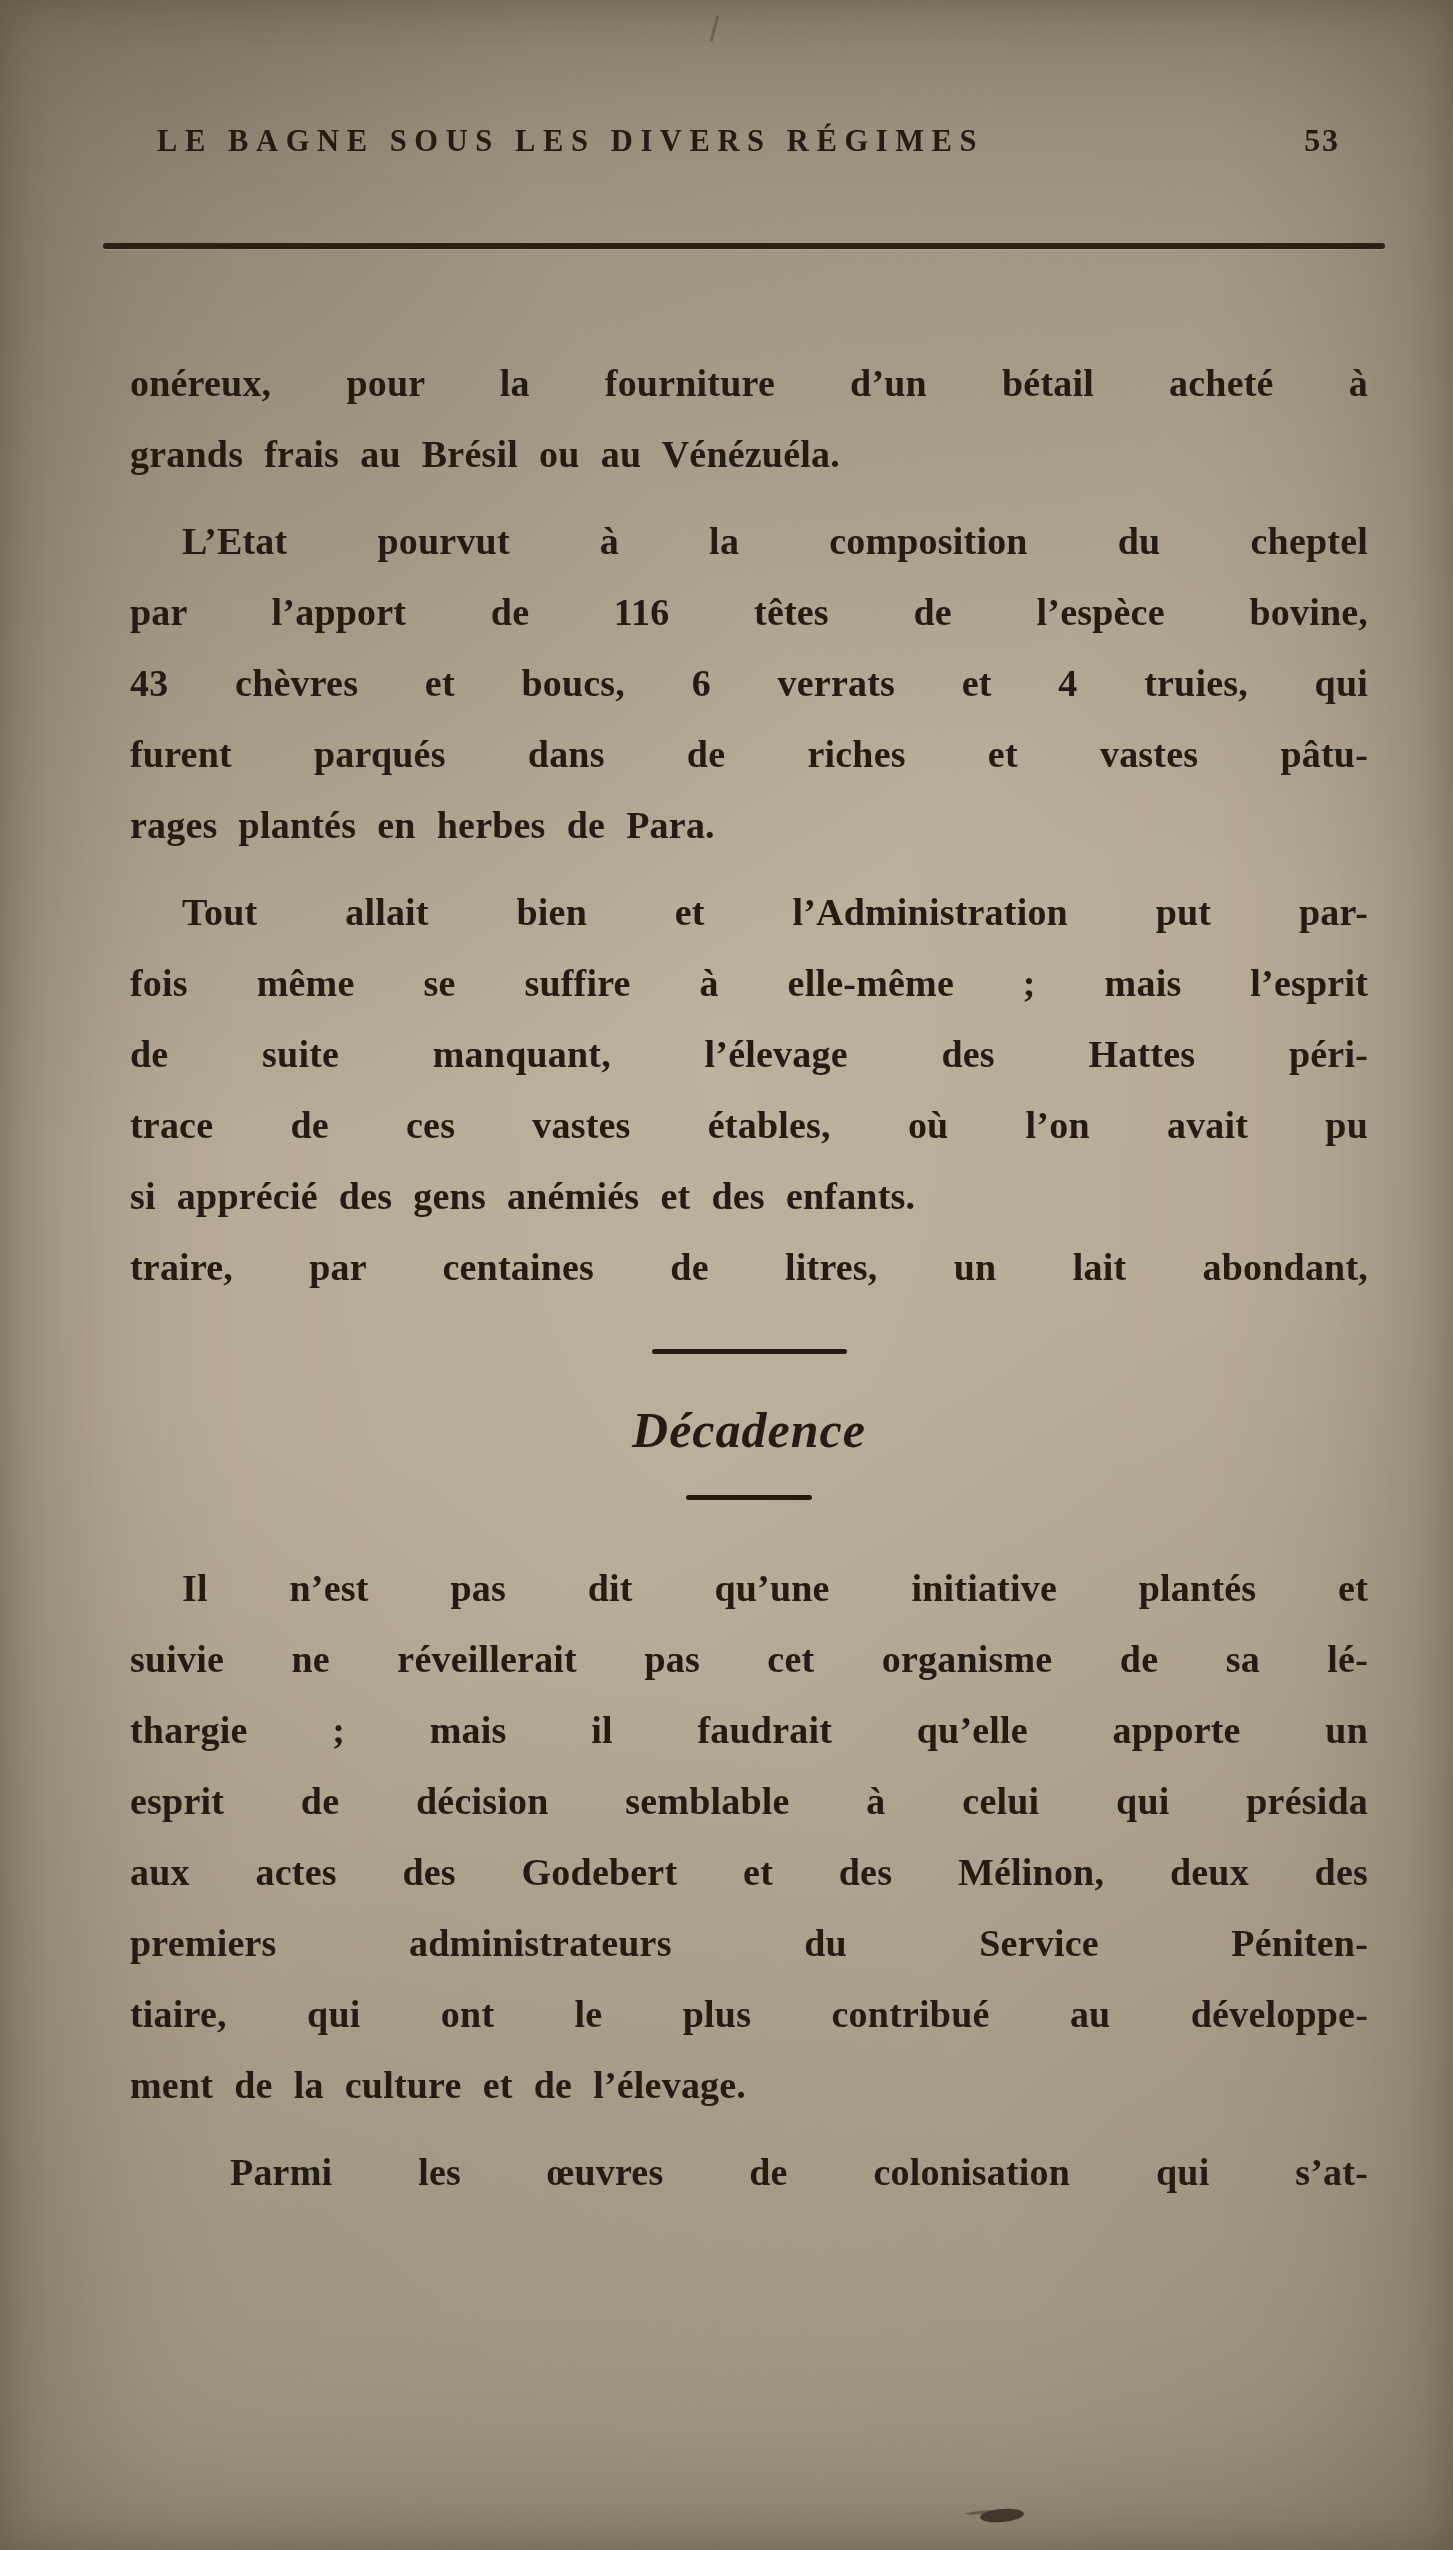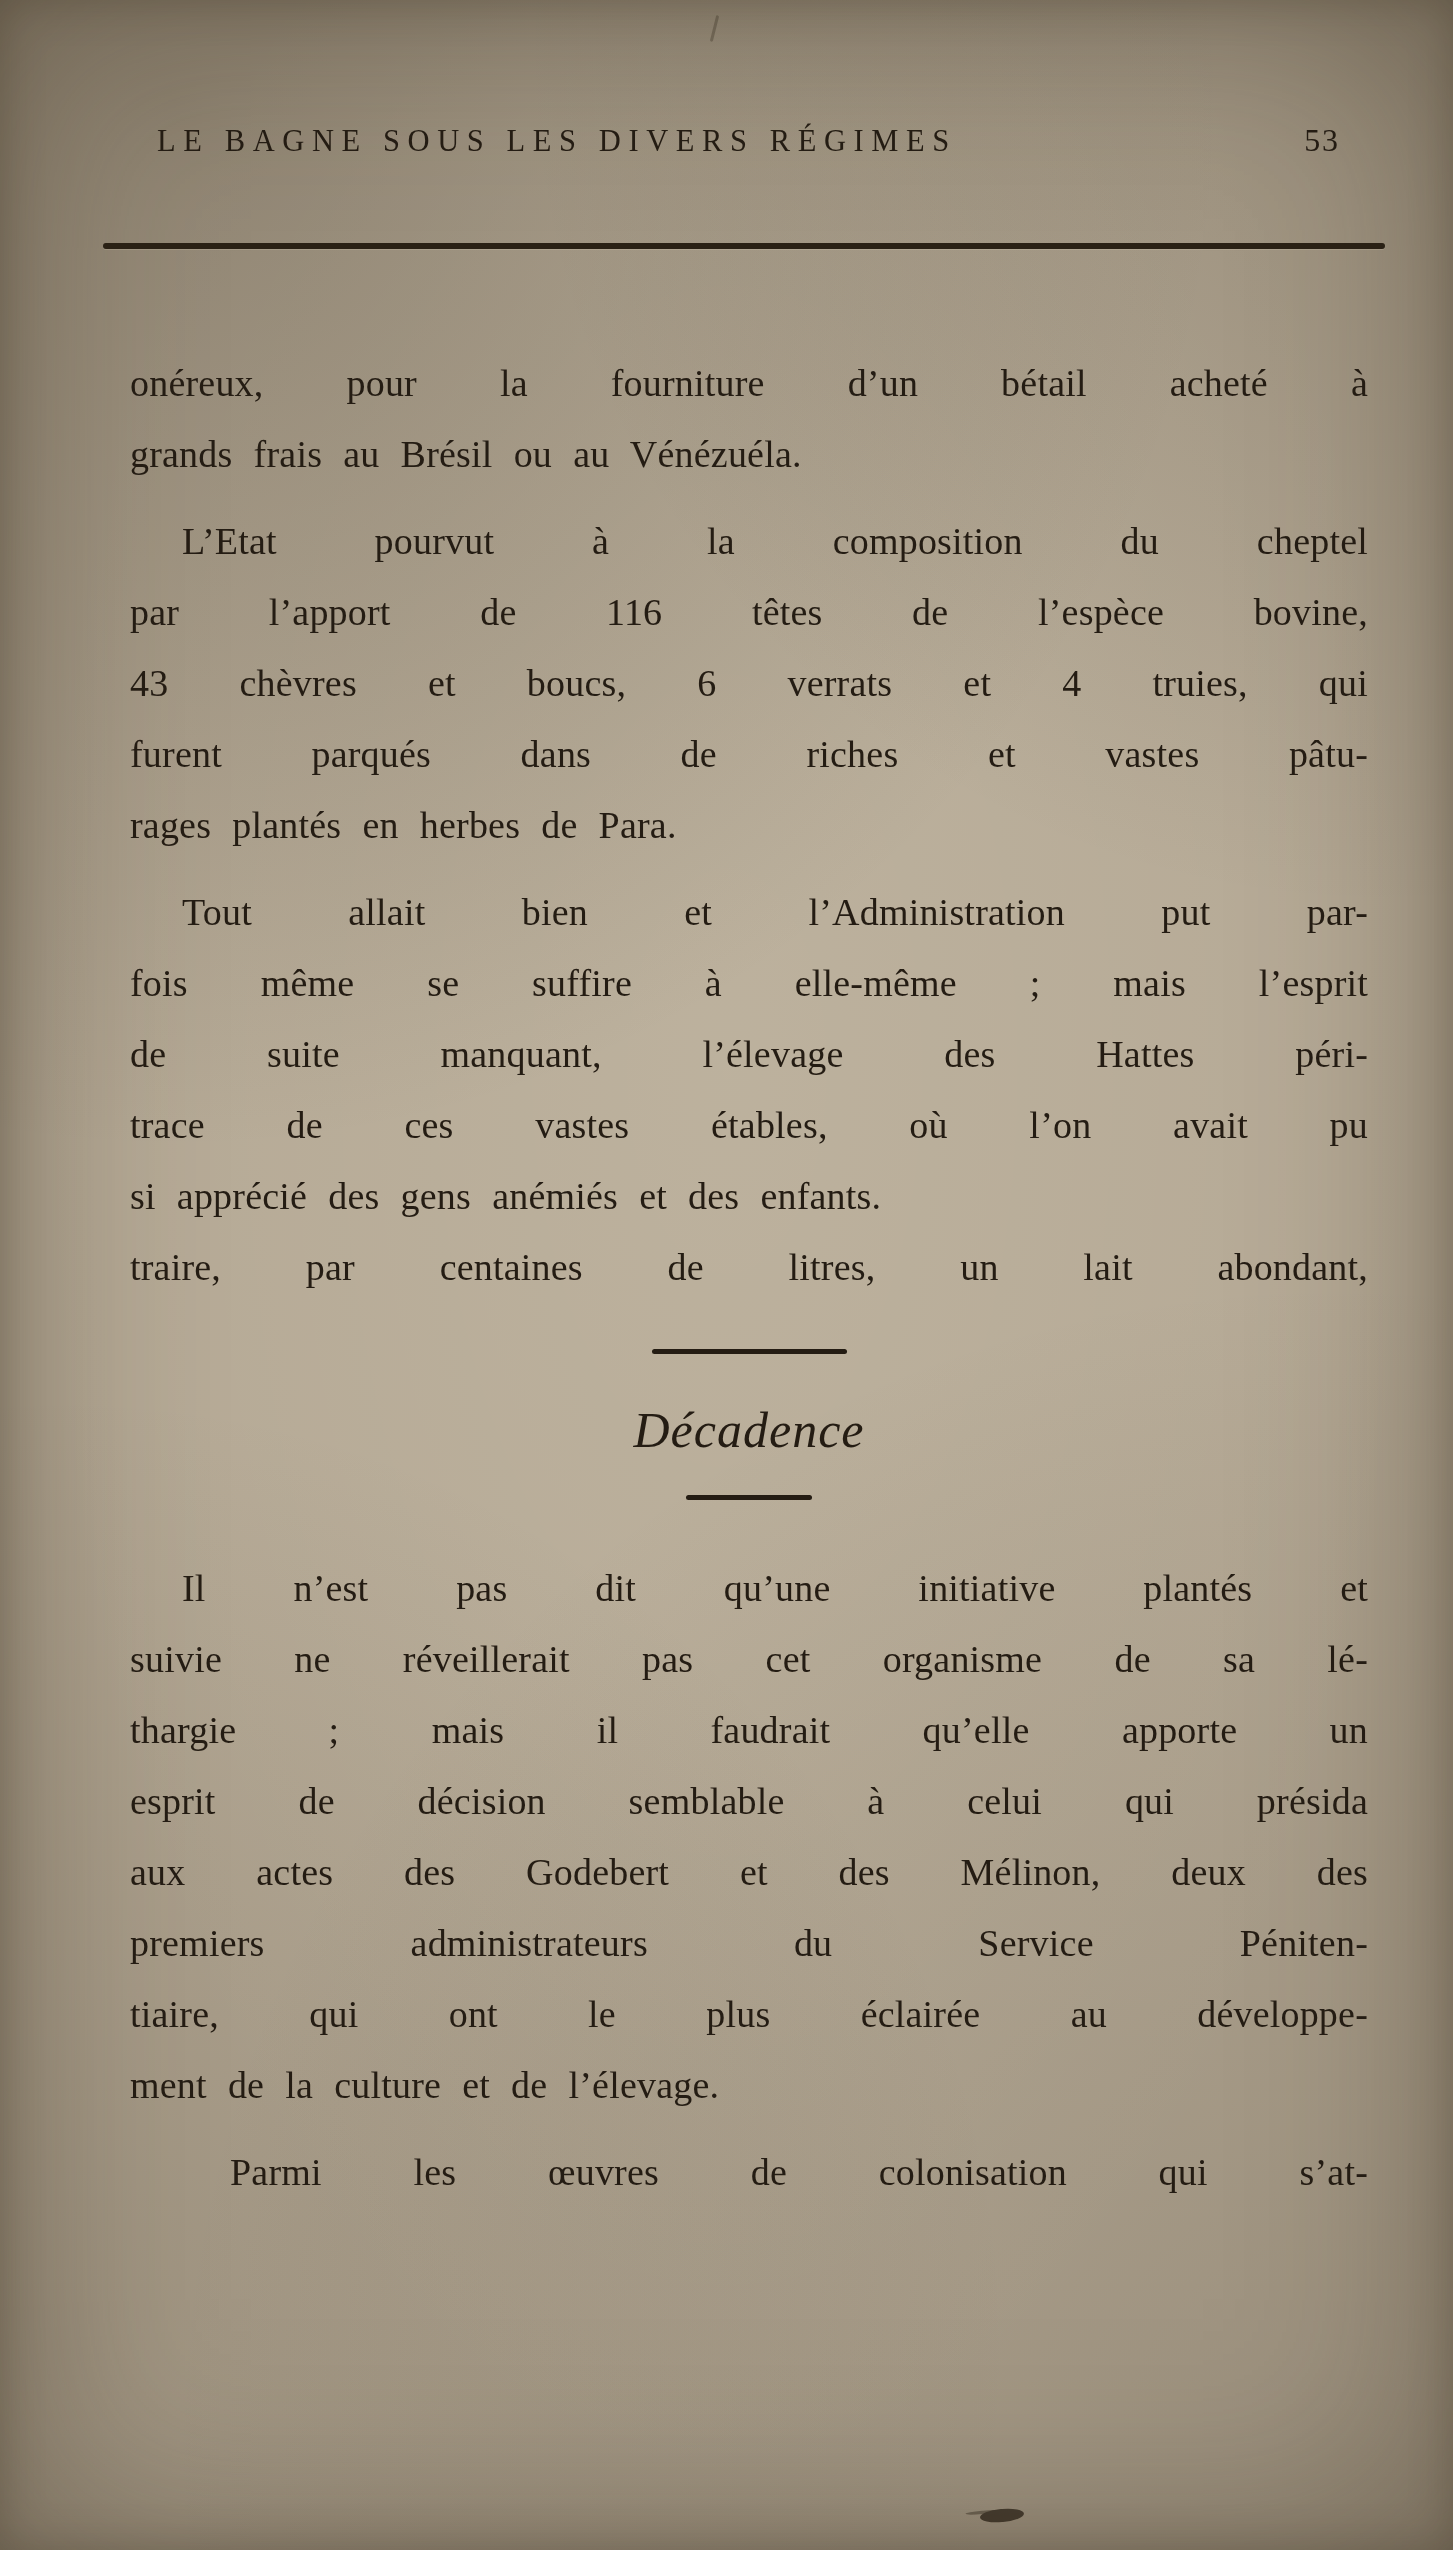--- a/index.html
+++ b/index.html
@@ -8,21 +8,21 @@
     padding: 0;
     background: #7a7061;
   }
   .page {
     position: relative;
     width: 1454px;
     height: 2550px;
     overflow: hidden;
     box-sizing: border-box;
     font-family: "Liberation Serif", "DejaVu Serif", serif;
-    font-weight: 400;
+    font-weight: 700;
     color: #241c13;
     background-color: #b5a995;
     background-image:
       radial-gradient(circle at 12% 4%, rgba(55,46,32,0.30), transparent 38%),
       radial-gradient(circle at 95% 2%, rgba(55,46,32,0.22), transparent 30%),
       radial-gradient(circle at 92% 96%, rgba(55,46,32,0.20), transparent 42%),
       radial-gradient(circle at 4% 92%, rgba(55,46,32,0.18), transparent 35%),
       radial-gradient(ellipse at 50% 42%, rgba(255,250,232,0.10), transparent 70%);
     box-shadow:
       inset 0 0 210px rgba(52,42,27,0.48),
@@ -157,21 +157,21 @@
       <div class="divider"></div>
       <div class="section-heading">Décadence</div>
       <div class="divider small"></div>
       <div class="paragraph">
         <div class="line just indent">Il n’est pas dit qu’une initiative plantés et</div>
         <div class="line just">suivie ne réveillerait pas cet organisme de sa lé-</div>
         <div class="line just">thargie ; mais il faudrait qu’elle apporte un</div>
         <div class="line just">esprit de décision semblable à celui qui présida</div>
         <div class="line just">aux actes des Godebert et des Mélinon, deux des</div>
         <div class="line just">premiers administrateurs du Service Péniten-</div>
-        <div class="line just">tiaire, qui ont le plus éclairée au développe-</div>
+        <div class="line just">tiaire, qui ont le plus contribué au développe-</div>
         <div class="line">ment de la culture et de l’élevage.</div>
       </div>
       <div class="paragraph">
         <div class="line just indent-lg">Parmi les œuvres de colonisation qui s’at-</div>
       </div>
     </div>
 
   <div class="paper-scratch"></div>
   <div class="ink-mark"></div>
 

